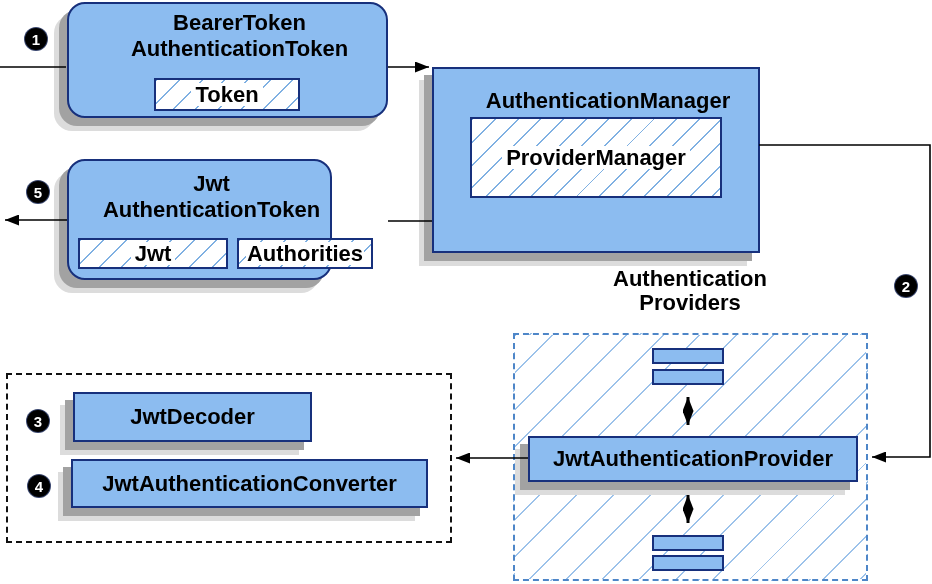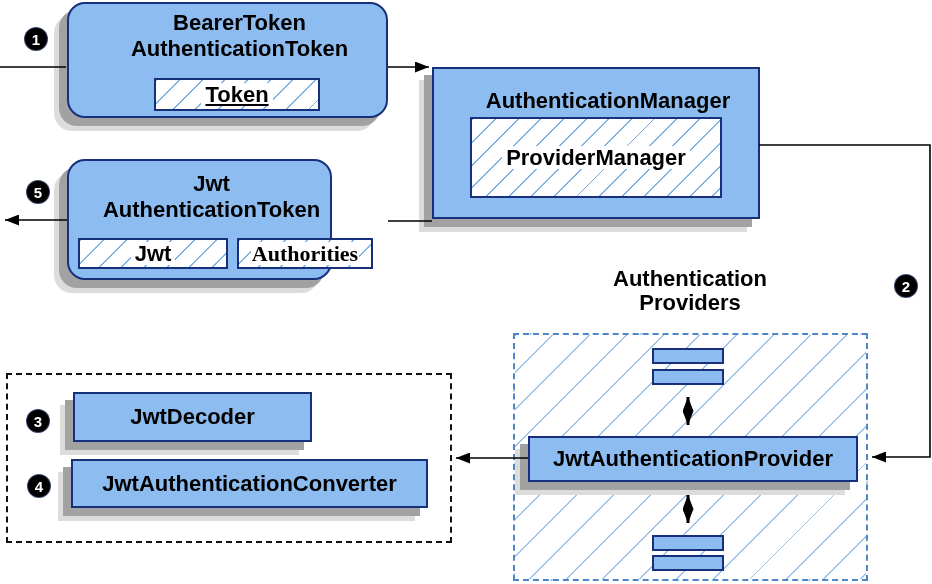--- a/index.html
+++ b/index.html
@@ -44,44 +44,44 @@
   <div class="bar z2" style="left:652px; top:348px;"></div>
   <div class="bar z2" style="left:652px; top:369px;"></div>
   <div class="bar z2" style="left:652px; top:535px;"></div>
   <div class="bar z2" style="left:652px; top:555px;"></div>
 
   <div class="node rounded z3" style="left:67px; top:2px; width:321px; height:116px;">
     <div class="node-title" style="padding-top:6px;">
       <span>BearerToken</span><br>
       <span>AuthenticationToken</span>
     </div>
-    <div class="chip hatch-sm" style="left:85px; top:74px; width:166px; height:33px;text-decoration:underline;">
+    <div class="chip hatch-sm" style="left:85px; top:74px; width:146px; height:33px;">
       <span class="label-bg">Token</span>
     </div>
   </div>
 
-  <div class="node z3" style="left:432px; top:67px; width:328px; height:152px;">
+  <div class="node z3" style="left:432px; top:67px; width:328px; height:186px;">
     <div class="node-title" style="padding-top:19px;">
       <span>AuthenticationManager</span>
     </div>
     <div class="chip hatch-sm" style="left:36px; top:48px; width:252px; height:81px;text-align:right;">
       <span class="label-bg">ProviderManager</span>
     </div>
   </div>
 
   <div class="node rounded z3" style="left:67px; top:159px; width:265px; height:121px;">
     <div class="node-title" style="padding-top:10px;">
       <span>Jwt</span><br>
       <span>AuthenticationToken</span>
     </div>
     <div class="chip hatch-sm" style="left:9px; top:77px; width:150px; height:31px;">
       <span class="label-bg">Jwt</span>
     </div>
     <div class="chip hatch-sm" style="left:168px; top:77px; width:136px; height:31px;">
-      <span class="label-bg" style="padding:0 1px;font-family:Liberation Serif, serif;">Authorities</span>
+      <span class="label-bg" style="padding:0 1px;">Authorities</span>
     </div>
   </div>
 
   <div class="free-label" style="left:565px; top:267px; width:250px;">
     <span>Authentication</span><br>
     <span>Providers</span>
   </div>
 
   <div class="node single z3" style="left:528px; top:436px; width:330px; height:46px;">
     <span>JwtAuthenticationProvider</span>

